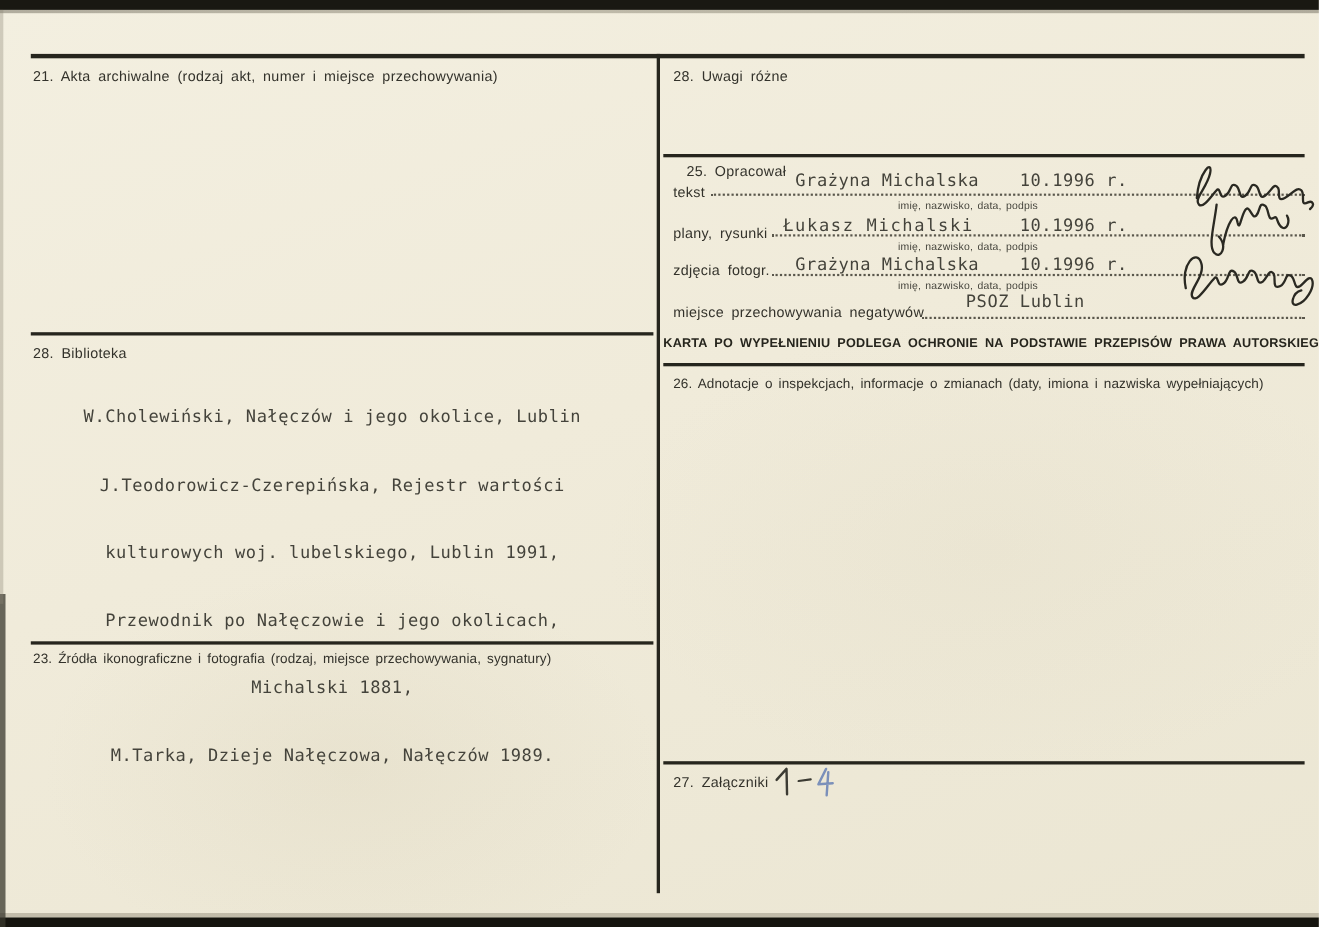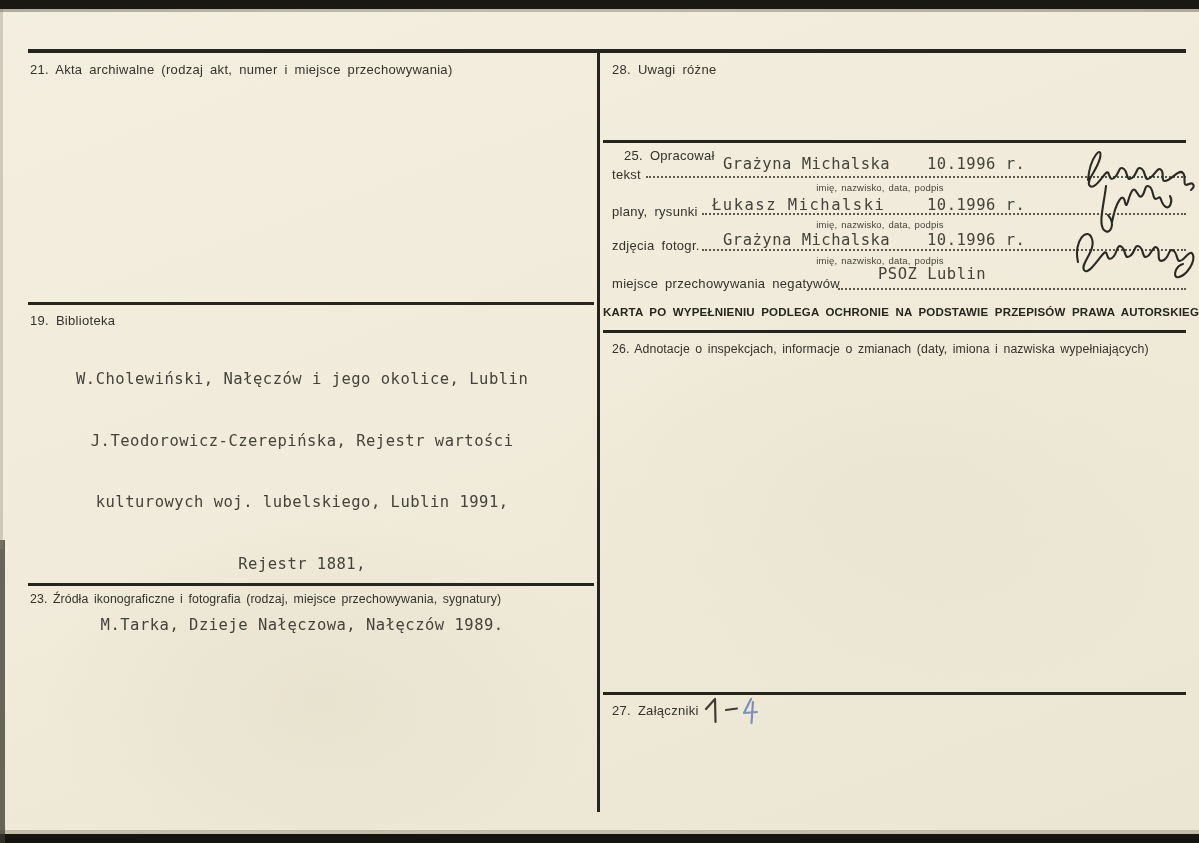--- a/index.html
+++ b/index.html
@@ -47,26 +47,27 @@
 <div class="abs hrule" style="left:28px;top:49px;width:1158px;height:4px;"></div>
 <div class="abs hrule" style="left:28px;top:302px;width:566px;"></div>
 <div class="abs hrule" style="left:28px;top:583px;width:566px;"></div>
 <div class="abs hrule" style="left:603px;top:140px;width:583px;"></div>
 <div class="abs hrule" style="left:603px;top:330px;width:583px;"></div>
 <div class="abs hrule" style="left:603px;top:692px;width:583px;"></div>
 <div class="abs vrule" style="left:597px;top:49px;height:763px;"></div>
 
 <div class="abs flabel" style="left:30px;top:62px;">21. Akta archiwalne (rodzaj akt, numer i miejsce przechowywania)</div>
 
-<div class="abs flabel" style="left:30px;top:313px;">19. Biblioteka</div>
+<div class="abs flabel" style="left:30px;top:313px;">28. Biblioteka</div>
 <div class="abs typed typed-block" style="left:76px;top:331px;">
   <div>W.Cholewiński, Nałęczów i jego okolice, Lublin</div>
   <div>J.Teodorowicz-Czerepińska, Rejestr wartości</div>
   <div>kulturowych woj. lubelskiego, Lublin 1991,</div>
-  <div>Rejestr 1881,</div>
+  <div>Przewodnik po Nałęczowie i jego okolicach,</div>
+  <div>Michalski 1881,</div>
   <div>M.Tarka, Dzieje Nałęczowa, Nałęczów 1989.</div>
 </div>
 
 <div class="abs flabel-sm" style="left:30px;top:592px;text-align:right;">23. Źródła ikonograficzne i fotografia (rodzaj, miejsce przechowywania, sygnatury)</div>
 
 <div class="abs flabel" style="left:612px;top:62px;">28. Uwagi różne</div>
 
 <div class="abs flabel" style="left:624px;top:148px;">25. Opracował</div>
 
 <div class="abs flabel" style="left:612px;top:167px;">tekst</div>

